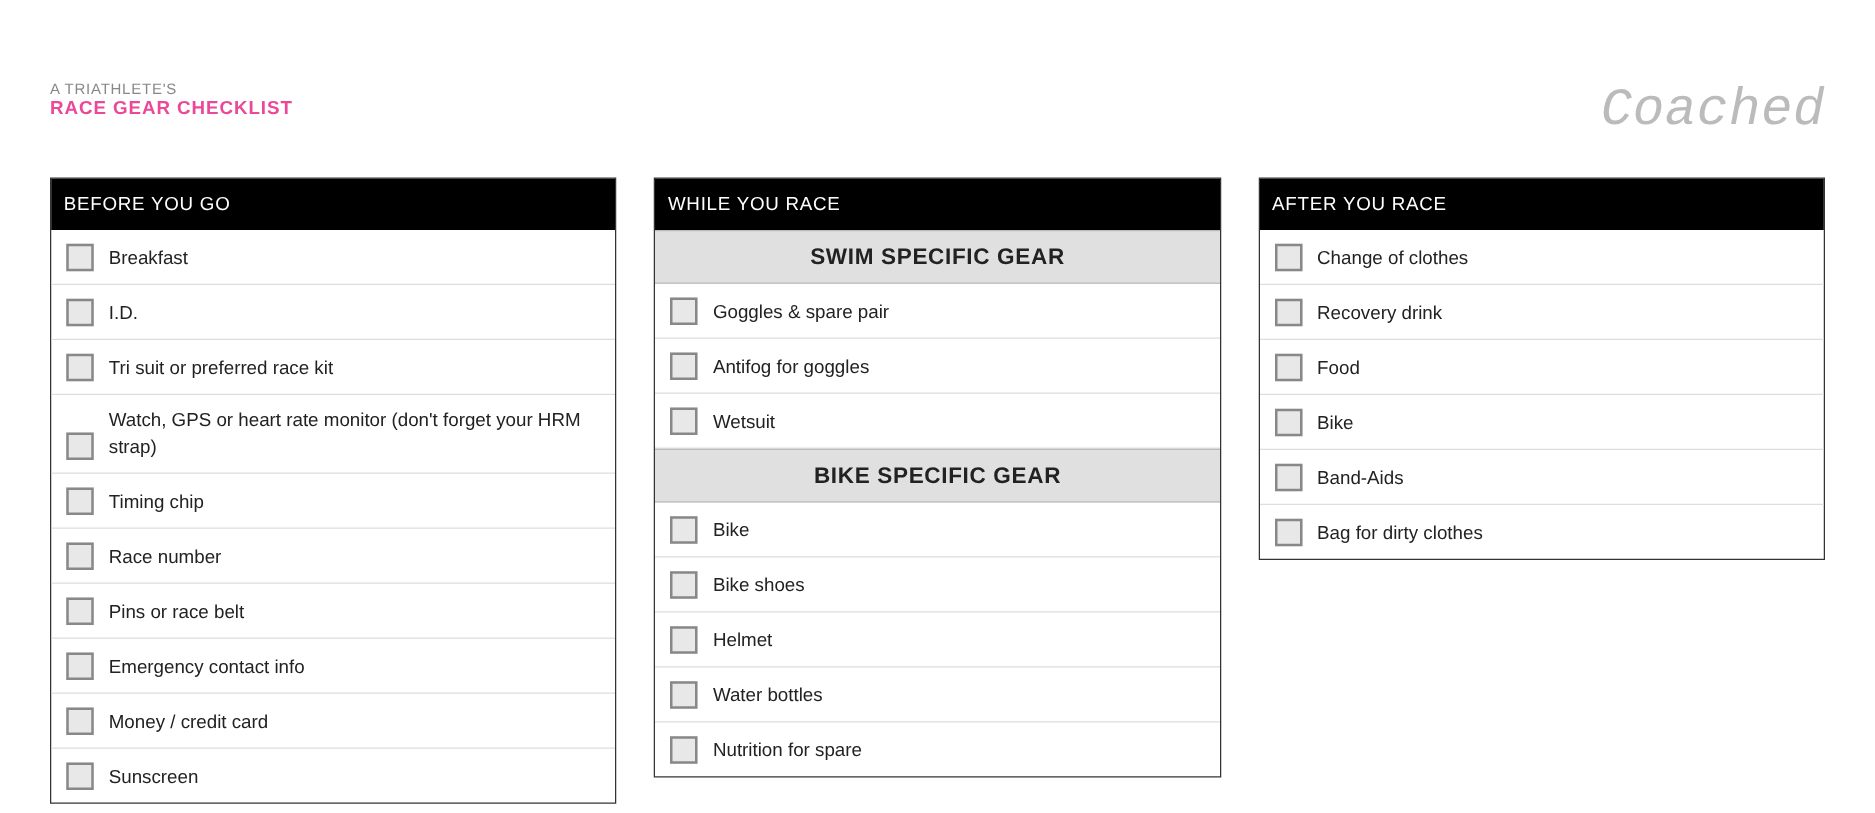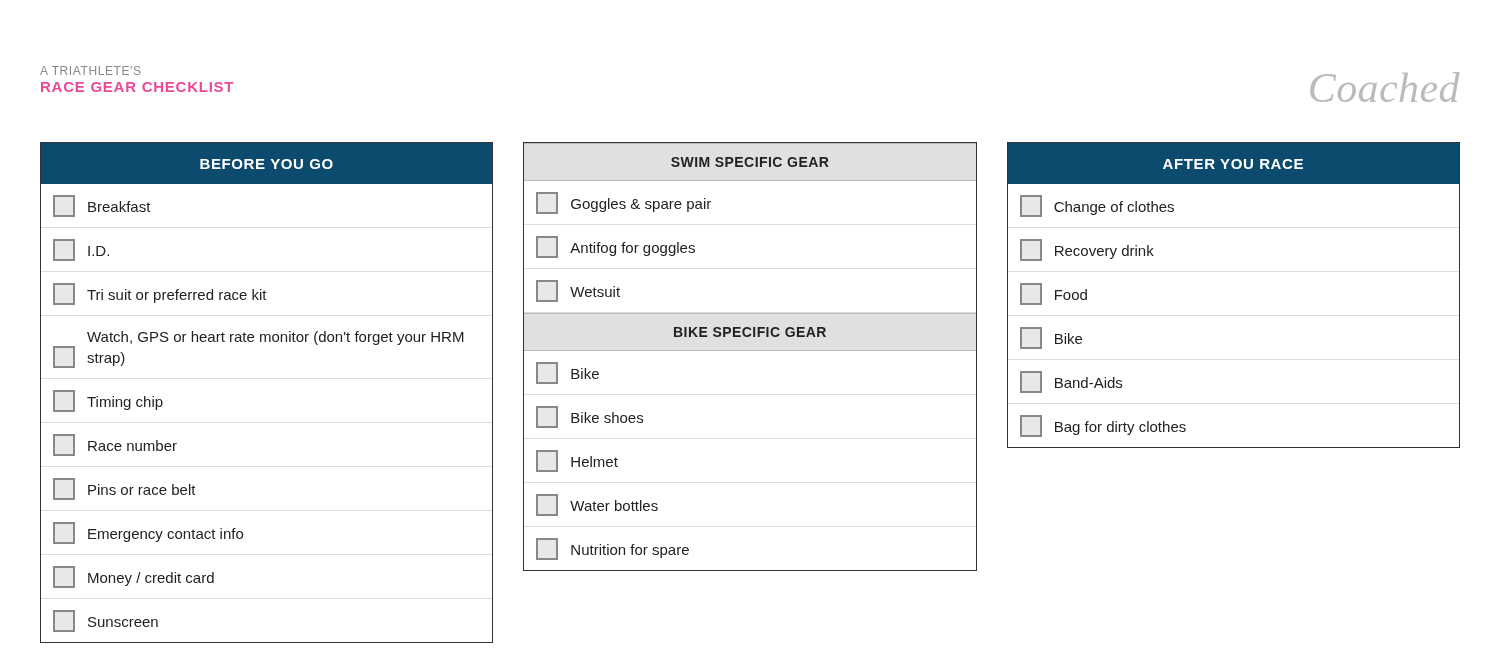--- a/index.html
+++ b/index.html
@@ -36,46 +36,45 @@
       font-weight: 700;
       color: #ec4899;
       letter-spacing: 0.05em;
       text-transform: uppercase;
     }
     .header-logo {
       font-size: 42px;
       font-weight: 300;
       color: #bbb;
       font-style: italic;
-      font-family: Liberation Serif, serif;
+      font-family: Liberation Mono, monospace;
       letter-spacing: 0.01em;
     }
     .columns {
       display: flex;
       gap: 30px;
       align-items: flex-start;
     }
     .column {
       flex: 1;
       border: 1.5px solid #333;
     }
     .col-header {
-      background: #0c4a6e;
+      background: #000000;
       color: #fff;
-      text-align: center;
-      font-weight: 700;
+      font-weight: 400;
       font-size: 15px;
       padding: 12px 10px;
       letter-spacing: 0.04em;
     }
     .section-header {
       background: #e0e0e0;
       text-align: center;
       font-weight: 700;
-      font-size: 14px;
+      font-size: 18px;
       padding: 10px 10px;
       letter-spacing: 0.03em;
       border-top: 1px solid #bbb;
       border-bottom: 1px solid #bbb;
     }
     .checklist-item {
       display: flex;
       align-items: flex-end;
       padding: 10px 12px;
       border-bottom: 1px solid #ddd;
@@ -149,20 +148,21 @@
         <div class="checklist-item">
           <span class="checkbox"></span>
           <span class="item-text">Money / credit card</span>
         </div>
         <div class="checklist-item">
           <span class="checkbox"></span>
           <span class="item-text">Sunscreen</span>
         </div>
       </div>
       <div class="column">
+        <div class="col-header">WHILE YOU RACE</div>
         <div class="section-header">SWIM SPECIFIC GEAR</div>
         <div class="checklist-item">
           <span class="checkbox"></span>
           <span class="item-text">Goggles &amp; spare pair</span>
         </div>
         <div class="checklist-item">
           <span class="checkbox"></span>
           <span class="item-text">Antifog for goggles</span>
         </div>
         <div class="checklist-item">

